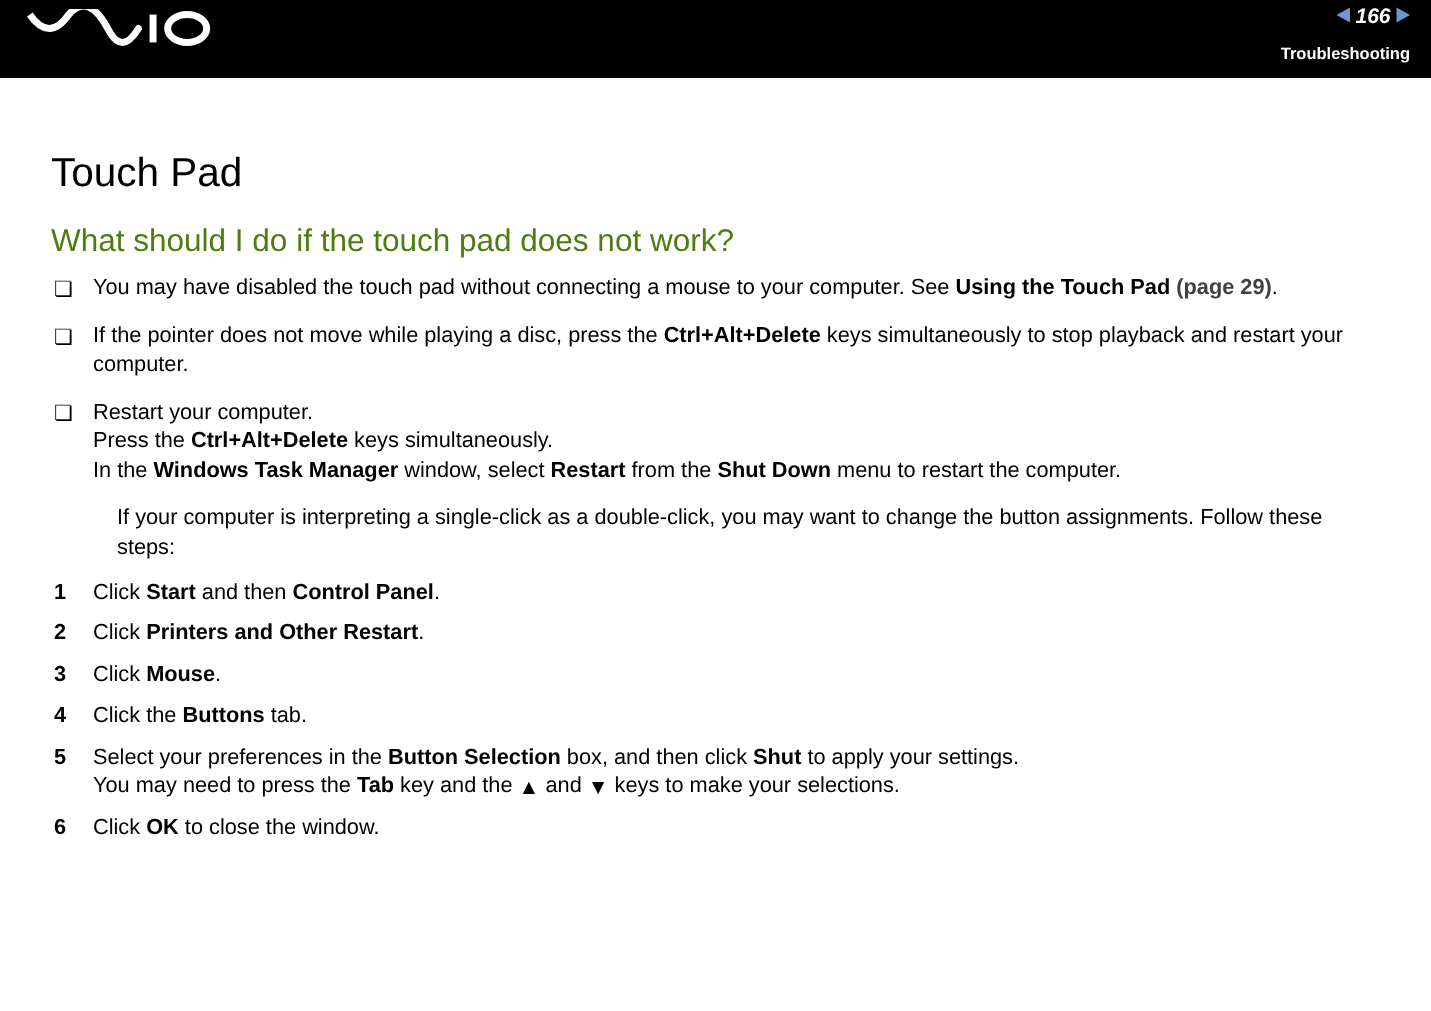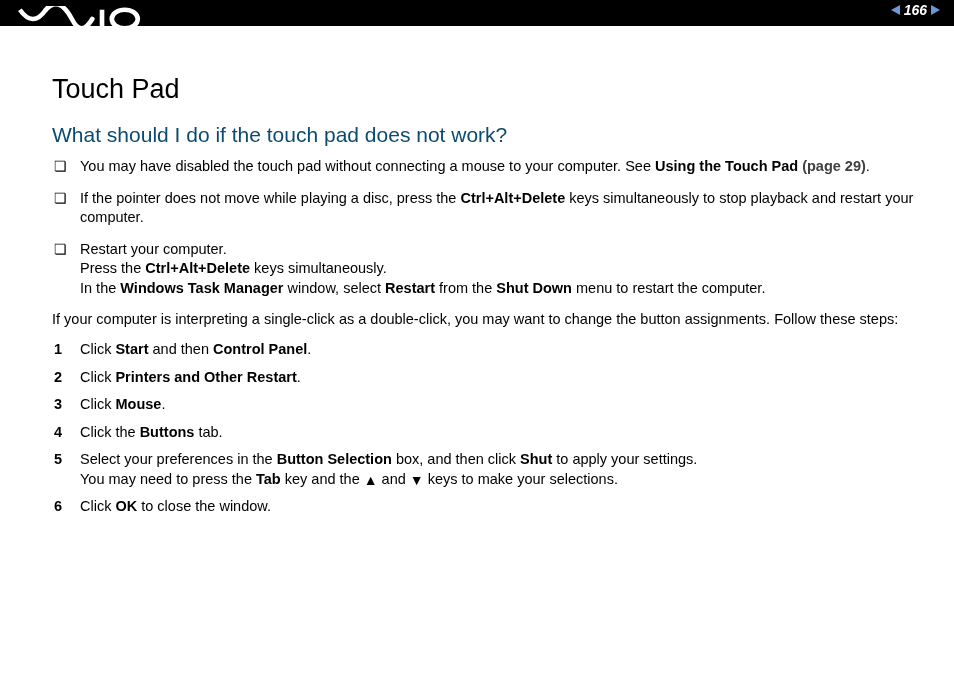--- a/index.html
+++ b/index.html
@@ -7,21 +7,21 @@
     width: 954px;
     height: 674px;
     font-family: Arial, Helvetica, sans-serif;
     background: #fff;
     color: #000;
     overflow: hidden;
   }
   .header {
     background: #000;
     color: #fff;
-    height: 26px;
+    height: 52px;
     position: relative;
     width: 100%;
   }
   .vaio-logo {
     position: absolute;
     left: 18px;
     top: 6px;
     height: 26px;
   }
   .page-nav {
@@ -56,31 +56,31 @@
     font-size: 14px;
     color: #fff;
   }
   .section-name {
     font-size: 11px;
     font-weight: bold;
     color: #fff;
     margin-top: 12px;
   }
   .content {
-    padding: 48px 34px 20px 52px;
+    padding: 48px 34px 20px 34px;
   }
   h1 {
     font-size: 27px;
     font-weight: normal;
     margin-bottom: 16px;
   }
   h2 {
     font-size: 21px;
     font-weight: normal;
-    color: #0c4a6e;
+    color: #4d7c0f;
     margin-bottom: 10px;
     margin-top: 18px;
   }
   .bullet-list {
     list-style: none;
     margin: 0 0 6px 0;
   }
   .bullet-list li {
     position: relative;
     padding-left: 28px;
@@ -96,20 +96,21 @@
     font-size: 14px;
   }
   .link {
     color: #404040;
     font-weight: bold;
   }
   .para {
     font-size: 14.5px;
     line-height: 1.35;
     margin-bottom: 10px;
+    margin-left: 44px;
   }
   .num-list {
     list-style: none;
     counter-reset: step;
     margin-top: 4px;
   }
   .num-list li {
     position: relative;
     padding-left: 28px;
     font-size: 14.5px;

